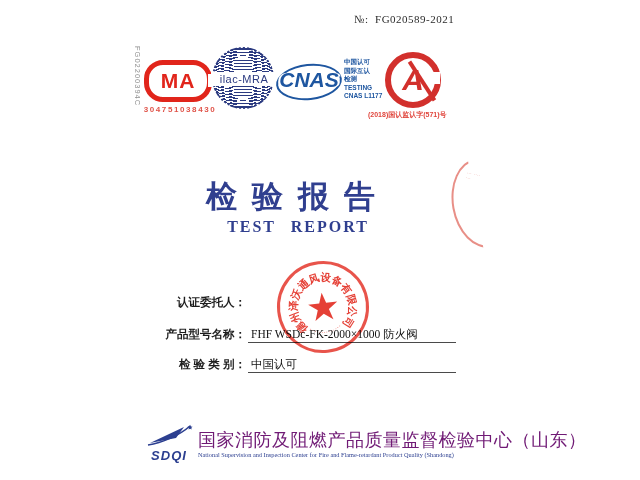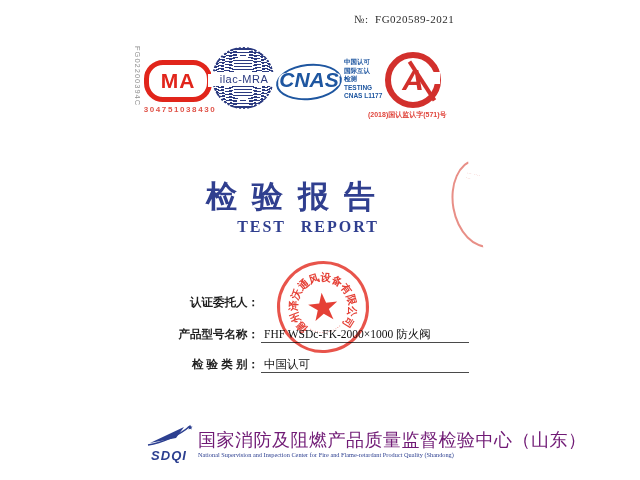--- a/index.html
+++ b/index.html
@@ -88,25 +88,25 @@
   }
 
   
   .title-zh{
     left:0;top:176px;width:596px;text-align:center;
     color:#303f8f;font-weight:bold;font-size:31px;letter-spacing:15px;
   }
   .title-en{
     left:0;top:218px;width:596px;text-align:center;
     font-family:"Liberation Serif","DejaVu Serif",serif;
-    color:#303f8f;font-weight:bold;font-size:16px;letter-spacing:2px;word-spacing:9px;margin-left:10px;
-  }
-
-  
-  .field-row{left:171px;width:306px;height:16px;display:flex;}
+    color:#303f8f;font-weight:bold;font-size:16px;letter-spacing:2px;word-spacing:9px;
+  }
+
+  
+  .field-row{left:158px;width:306px;height:16px;display:flex;}
   .field-label{
     display:inline-block;width:88px;text-align:right;
     font-size:11.5px;font-weight:bold;color:#1d1d1d;white-space:pre;flex:none;
   }
   .field-value{
     display:inline-block;width:205px;margin-left:2px;padding:0 0 2px 3px;
     border-bottom:1px solid #4a4a4a;font-size:11.5px;color:#111;white-space:nowrap;
     font-family:"Liberation Serif","DejaVu Serif",serif;flex:none;
   }
 

